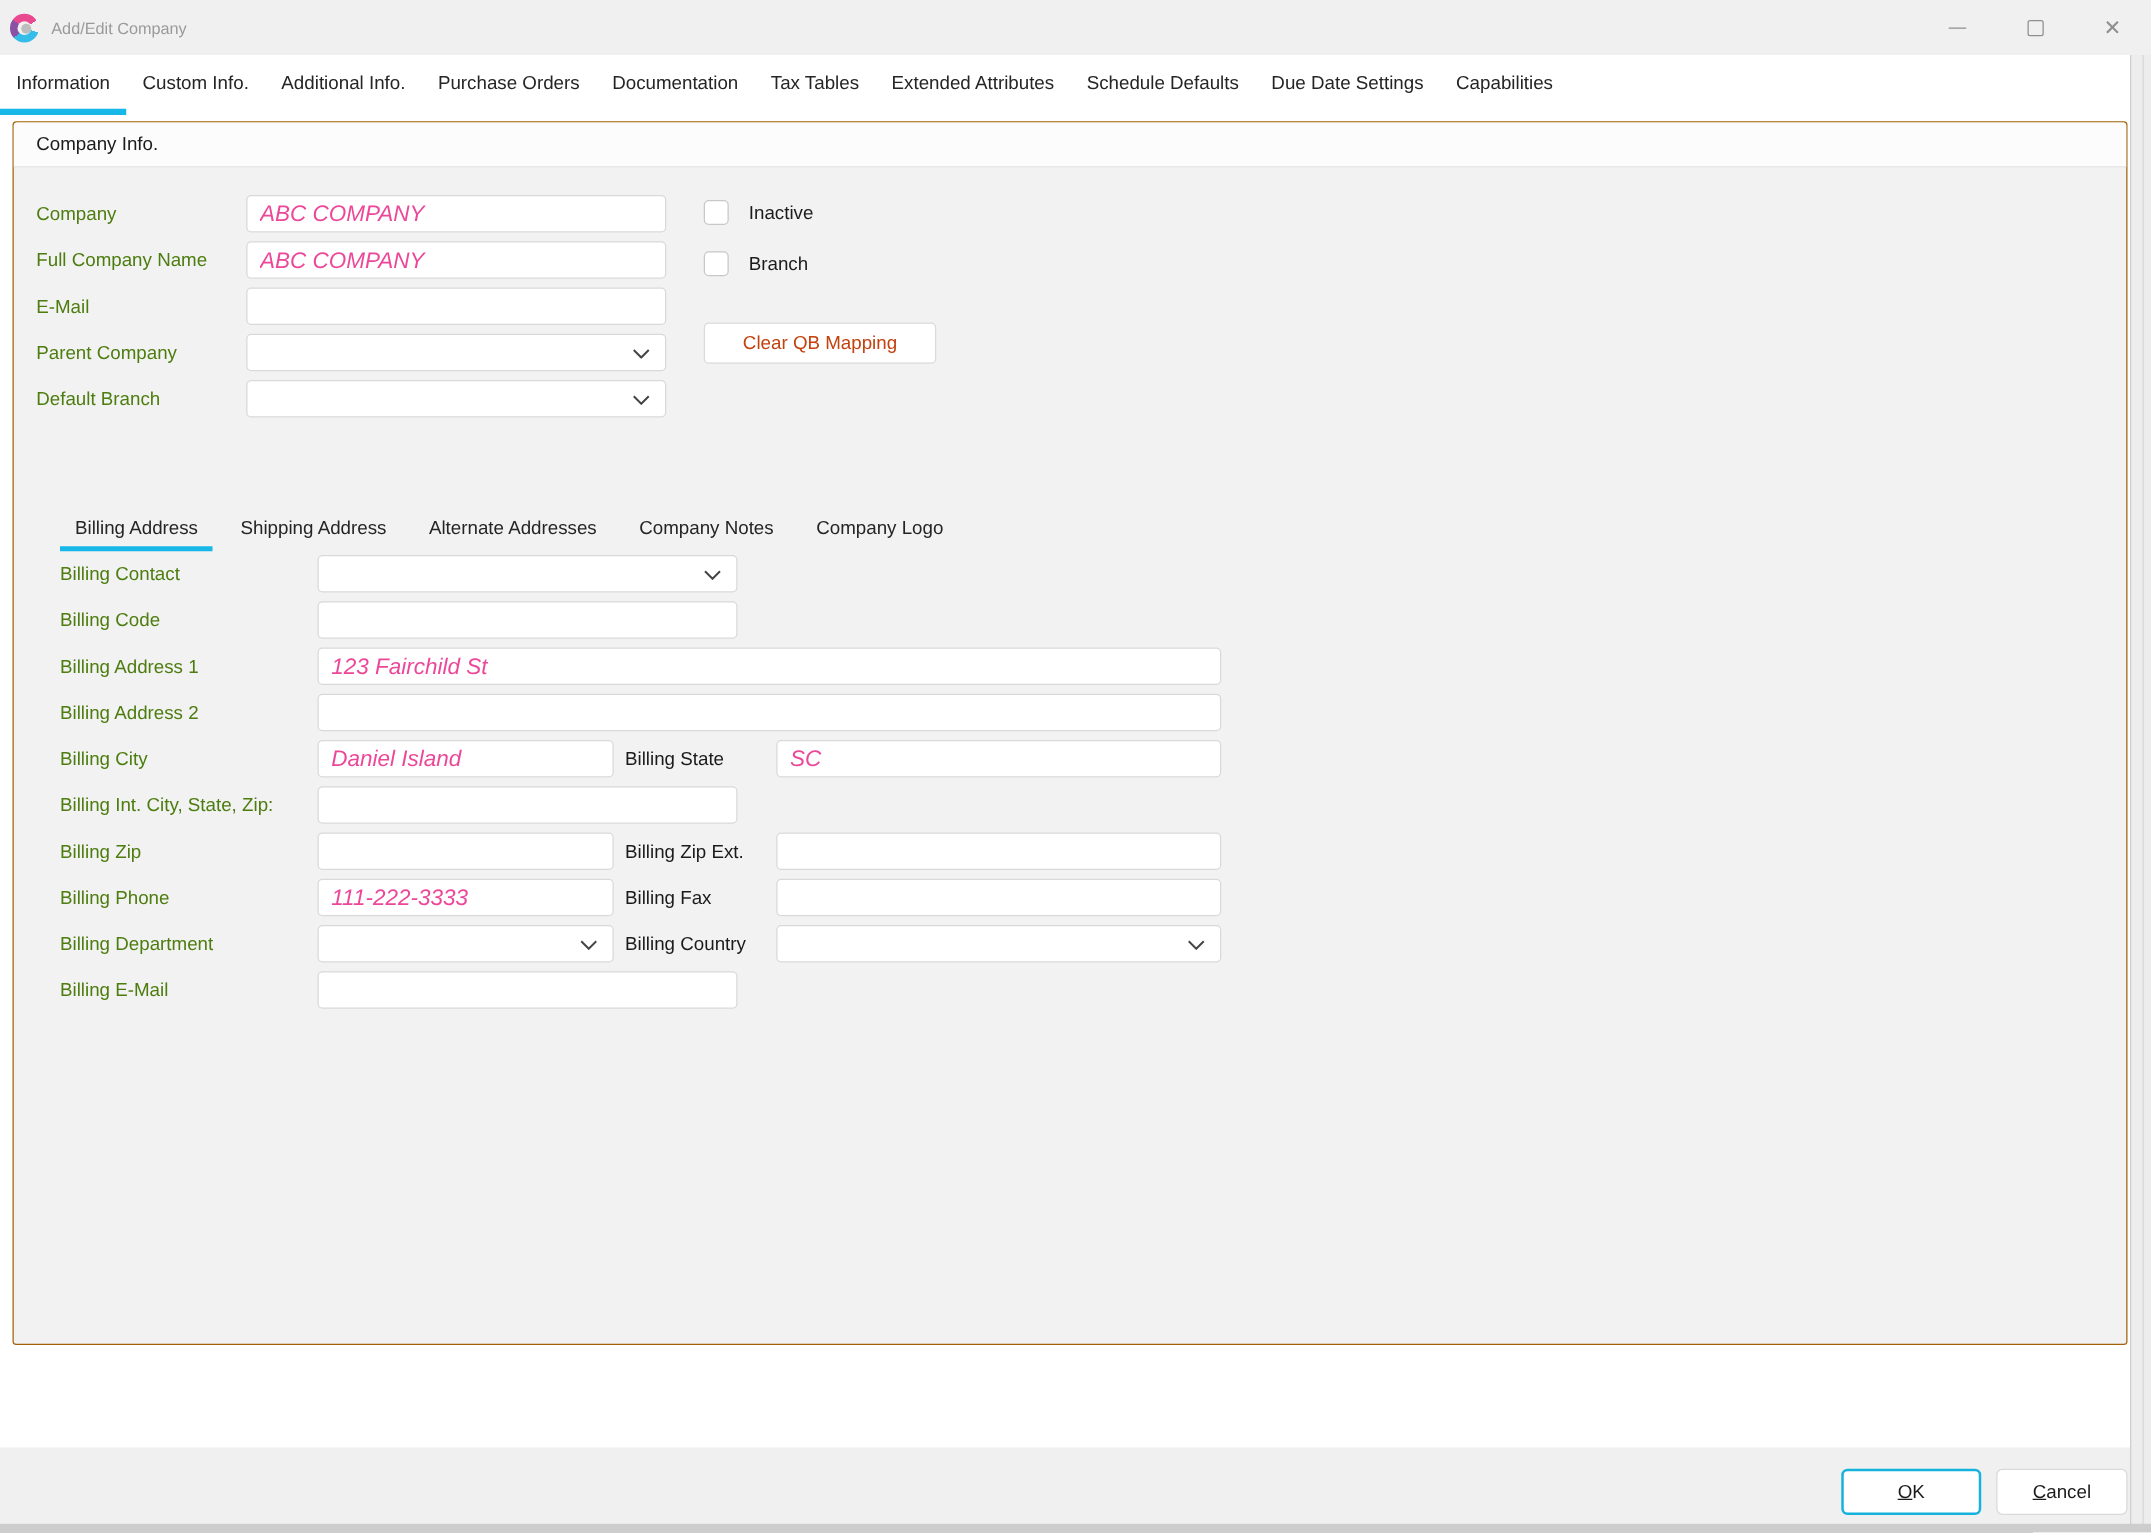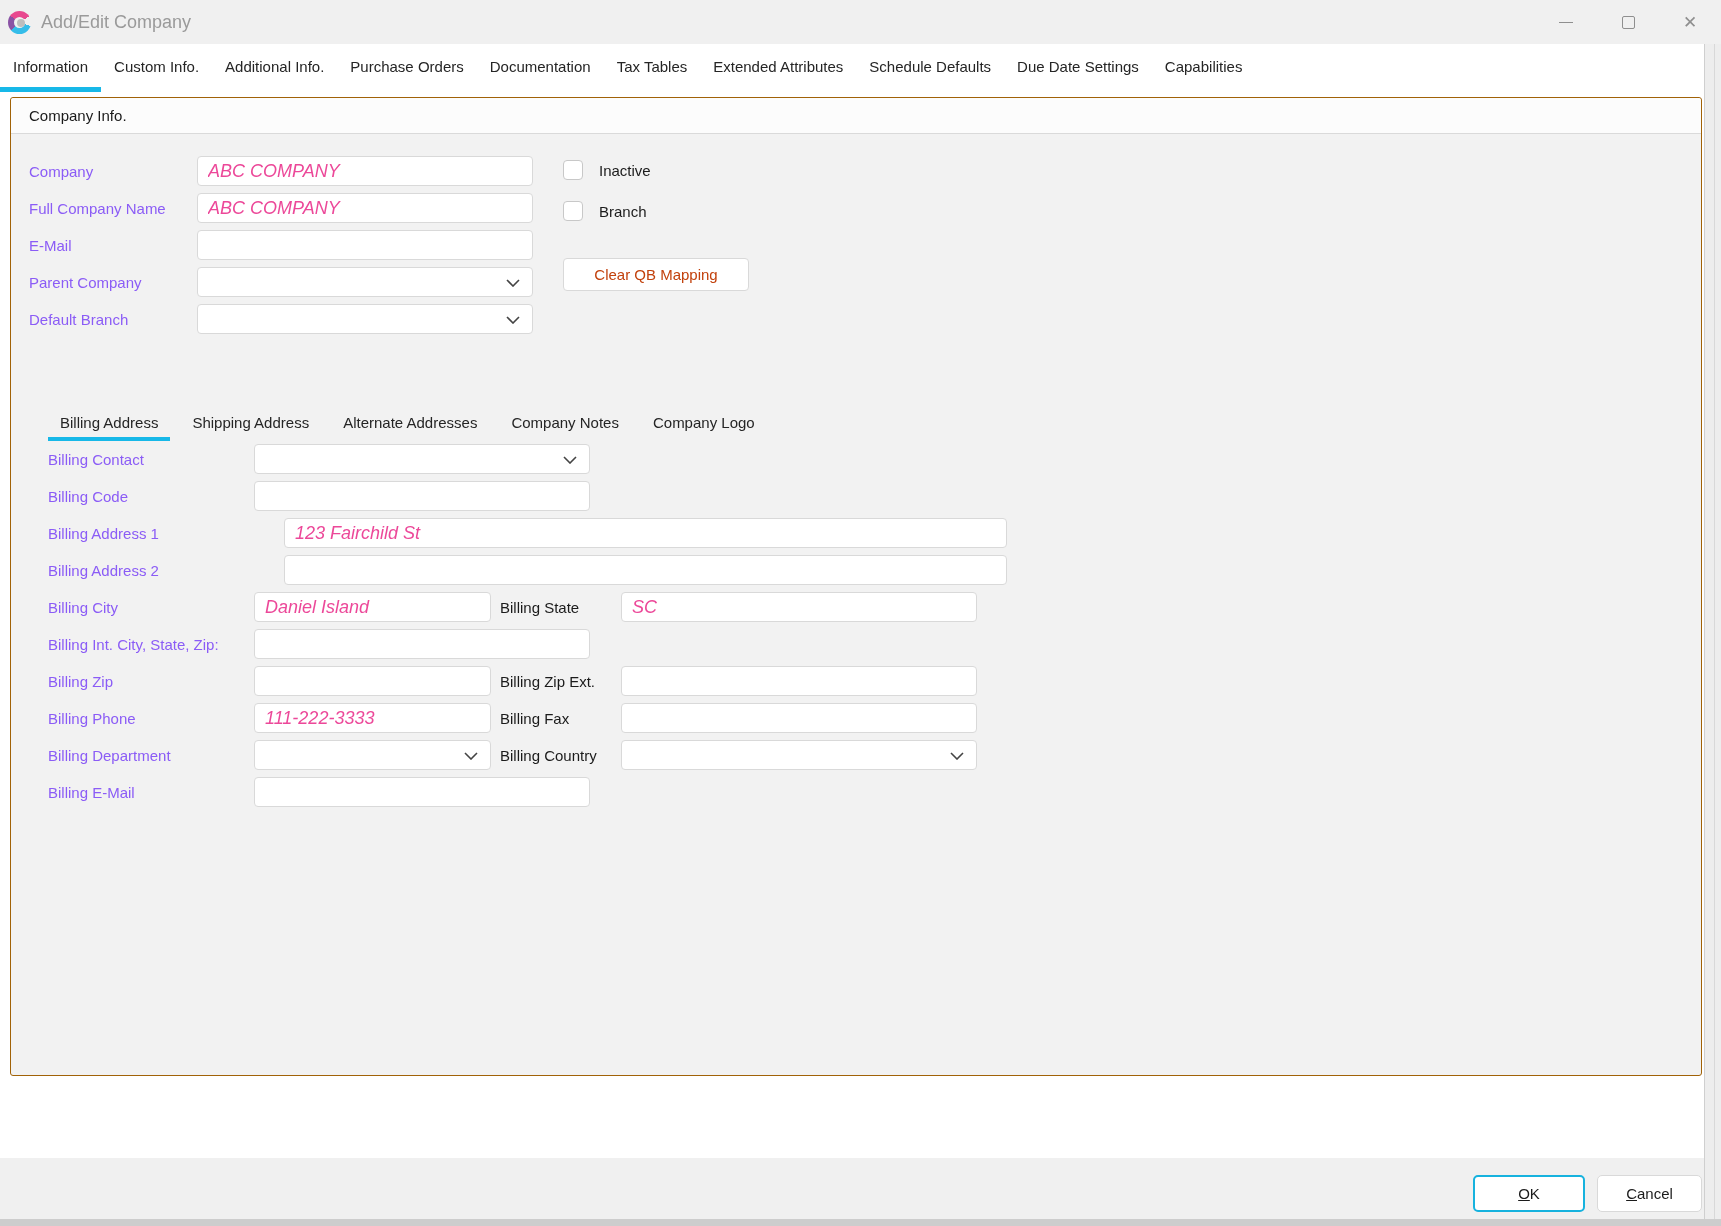--- a/index.html
+++ b/index.html
@@ -12,21 +12,21 @@
   .titlebar {
     position:absolute; left:0; top:0; width:1721px; height:44px;
     background:#f0f0f0; display:flex; align-items:center;
   }
   .app-icon {
     width:23px; height:23px; border-radius:50%; margin-left:8px; position:relative;
     background:conic-gradient(from 0deg,#e8498f 0 16%,#f0f0f0 16% 30%,#35bde9 30% 63%,#8a52a5 63% 85%,#e8498f 85% 100%);
   }
   .app-icon .hole { position:absolute; left:6px; top:6px; width:11px; height:11px; border-radius:50%; background:#f0f0f0; }
   .app-icon .dot  { position:absolute; left:9px; top:8px; width:8px; height:8px; border-radius:50%; background:#bdbdbd; }
-  .title-text { margin-left:10px; font-size:18px; color:#9a9a9a; }
+  .title-text { margin-left:10px; font-size:13px; color:#9a9a9a; }
   .win-controls { position:absolute; right:0; top:0; height:44px; display:flex; }
   .win-btn { width:62px; height:44px; display:flex; align-items:center; justify-content:center; color:#8f8f8f; }
   .glyph-min { width:14px; height:0; border-top:1.5px solid #8f8f8f; }
   .glyph-max { width:13px; height:13px; border:1.2px solid #8f8f8f; border-radius:2px; }
   .glyph-close { font-size:17px; color:#8f8f8f; line-height:1; }
   
   .tabstrip {
     position:absolute; left:0; top:44px; width:1704px; height:48px;
     background:#ffffff; display:flex; 
   }
@@ -42,27 +42,27 @@
   }
   .panel-header {
     height:36px; line-height:35px; background:#fcfcfc; border-bottom:1px solid #dadada;
     border-radius:3px 3px 0 0; padding-left:18px; font-size:15px; color:#1b1b1b;
   }
   .panel-body { position:relative; height:1024px; }
   
   .row { display:flex; align-items:center; height:30px; margin-bottom:7px; }
   .company-rows { padding-top:22px; }
   .company-rows .flabel { margin-left:18px; width:168px; }
-  .flabel { font-size:15px; color:#8b5cf6; flex:none; }
+  .flabel { font-size:15px; color:#4d7c0f; flex:none; }
   .tinput, .selectbox {
     height:30px; background:#ffffff; border:1px solid #d9d9d9; border-radius:4px;
     font-family:"Liberation Sans", sans-serif; font-size:18px; color:#ec4899; padding:0 10px; outline:none;font-style:italic;
   }
   .selectbox { position:relative; }
-  .w-s { width:237px; } .w-m { width:336px; } .w-l { width:723px;margin-left:30px; } .w-r { width:356px; }
+  .w-s { width:237px; } .w-m { width:336px; } .w-l { width:723px; } .w-r { width:356px; }
   .chev { position:absolute; right:12px; top:11px; }
   
   .side { position:absolute; left:552px; top:26px; }
   .cbrow { display:flex; align-items:center; height:20px; margin-bottom:21px; }
   .cbox { width:20px; height:20px; background:#fff; border:1px solid #c8c8c8; border-radius:4px; flex:none; }
   .cblabel { margin-left:16px; font-size:15px; }
   .qb-btn {
     margin-top:16px; width:186px; height:33px; background:#fff; border:1px solid #d9d9d9;
     border-radius:4px; font-family:"Liberation Sans", sans-serif; font-size:15px; color:#c2410c;
   }

